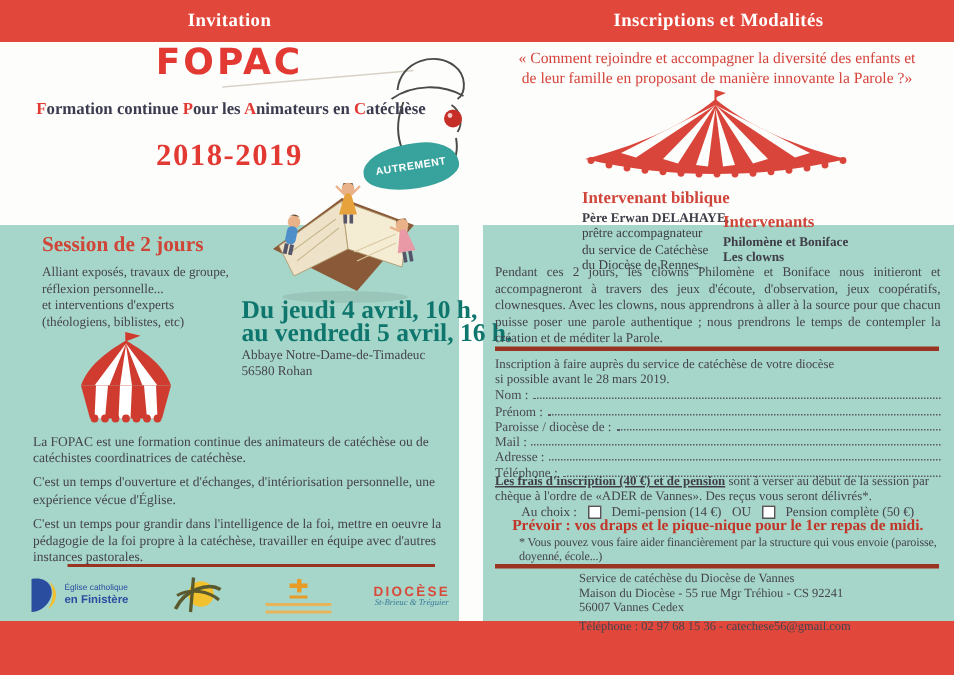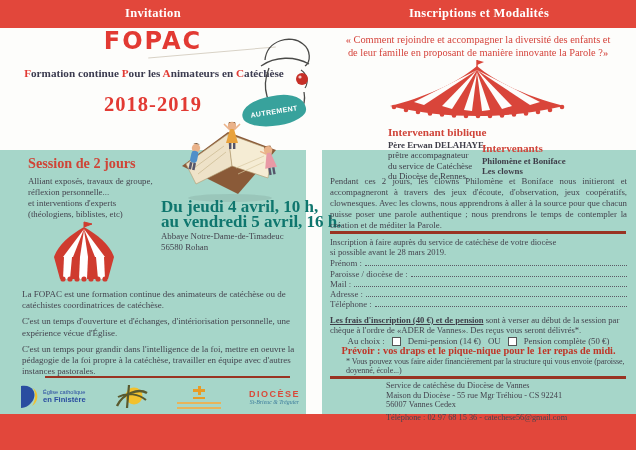--- a/index.html
+++ b/index.html
@@ -283,20 +283,24 @@
 
   <div class="rule r1"></div>
 
   <div class="insc">
     <div>Inscription à faire auprès du service de catéchèse de votre diocèse</div>
     <div>si possible avant le 28 mars 2019.</div>
   </div>
 
   <div class="form">
     <div class="form-row">
+      <span>Nom :</span>
+      <span class="dots"></span>
+    </div>
+    <div class="form-row">
       <span>Prénom :</span>
       <span class="dots"></span>
     </div>
     <div class="form-row">
       <span>Paroisse / diocèse de :</span>
       <span class="dots"></span>
     </div>
     <div class="form-row">
       <span>Mail :</span>
       <span class="dots"></span>

